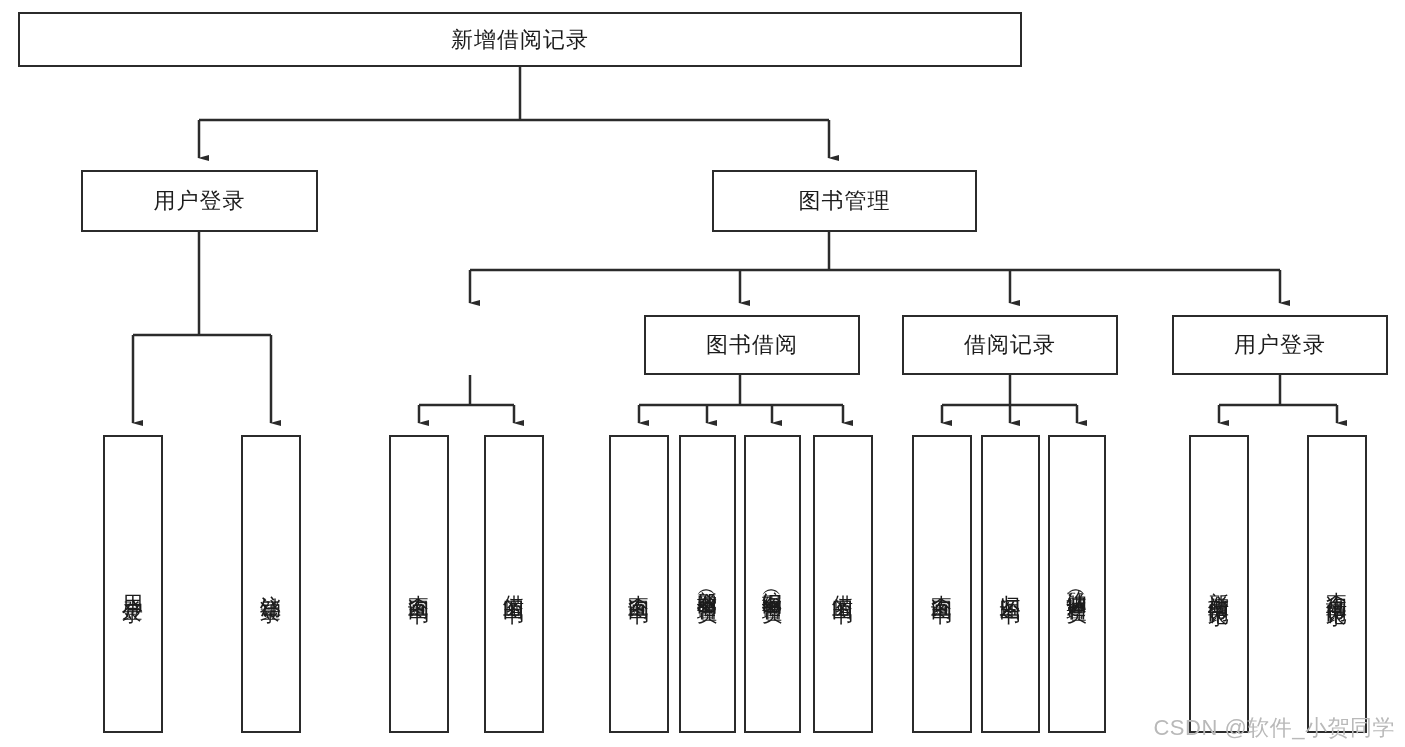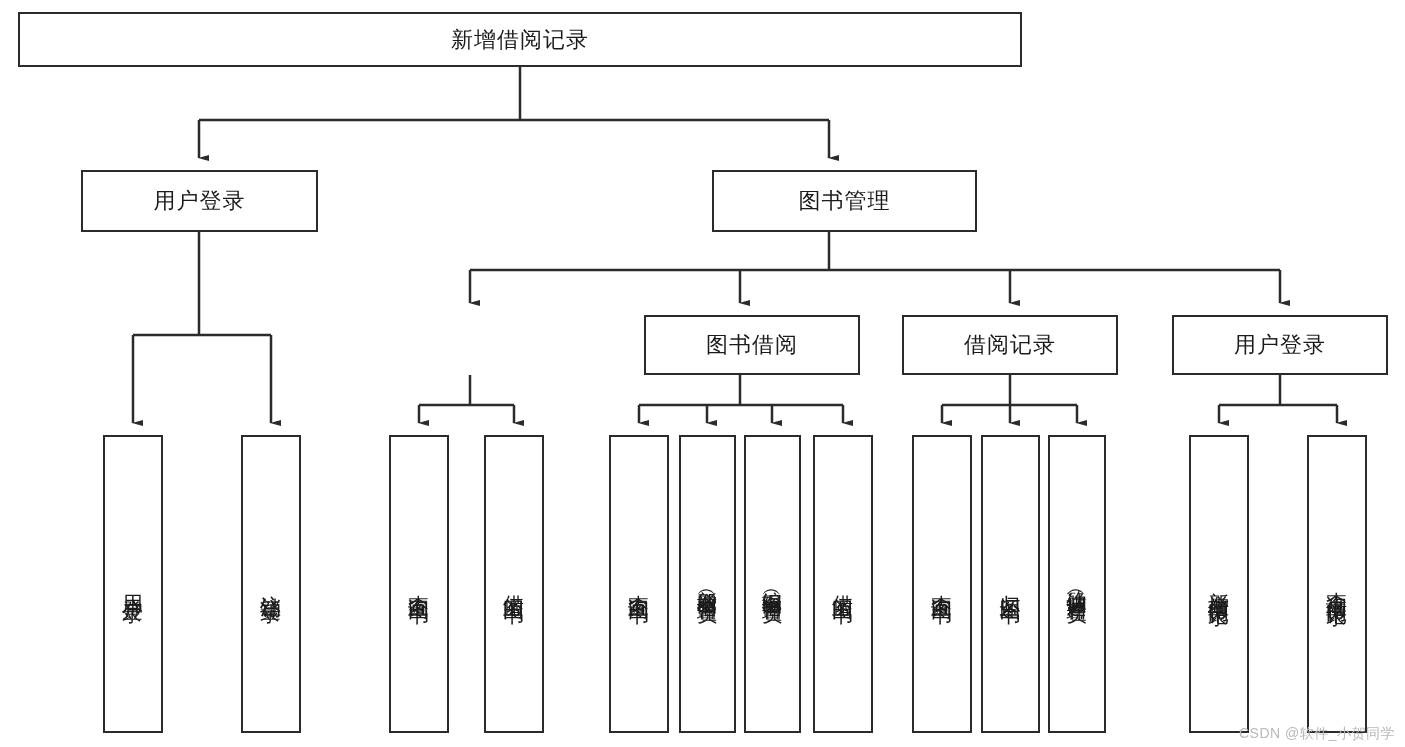--- a/index.html
+++ b/index.html
@@ -50,21 +50,21 @@
     line-height:1;
   }
   .node.leaf.tall .label{
     letter-spacing:2px;
     font-size:20px;
   }
   .watermark{
     position:absolute;
     right:10px;
     bottom:4px;
-    font-size:14px;
+    font-size:22px;
     color:#b9b9b9;
     letter-spacing:.5px;
     white-space:nowrap;
     pointer-events:none;
     text-align:right;
   }
 </style>
 </head>
 <body>
 

